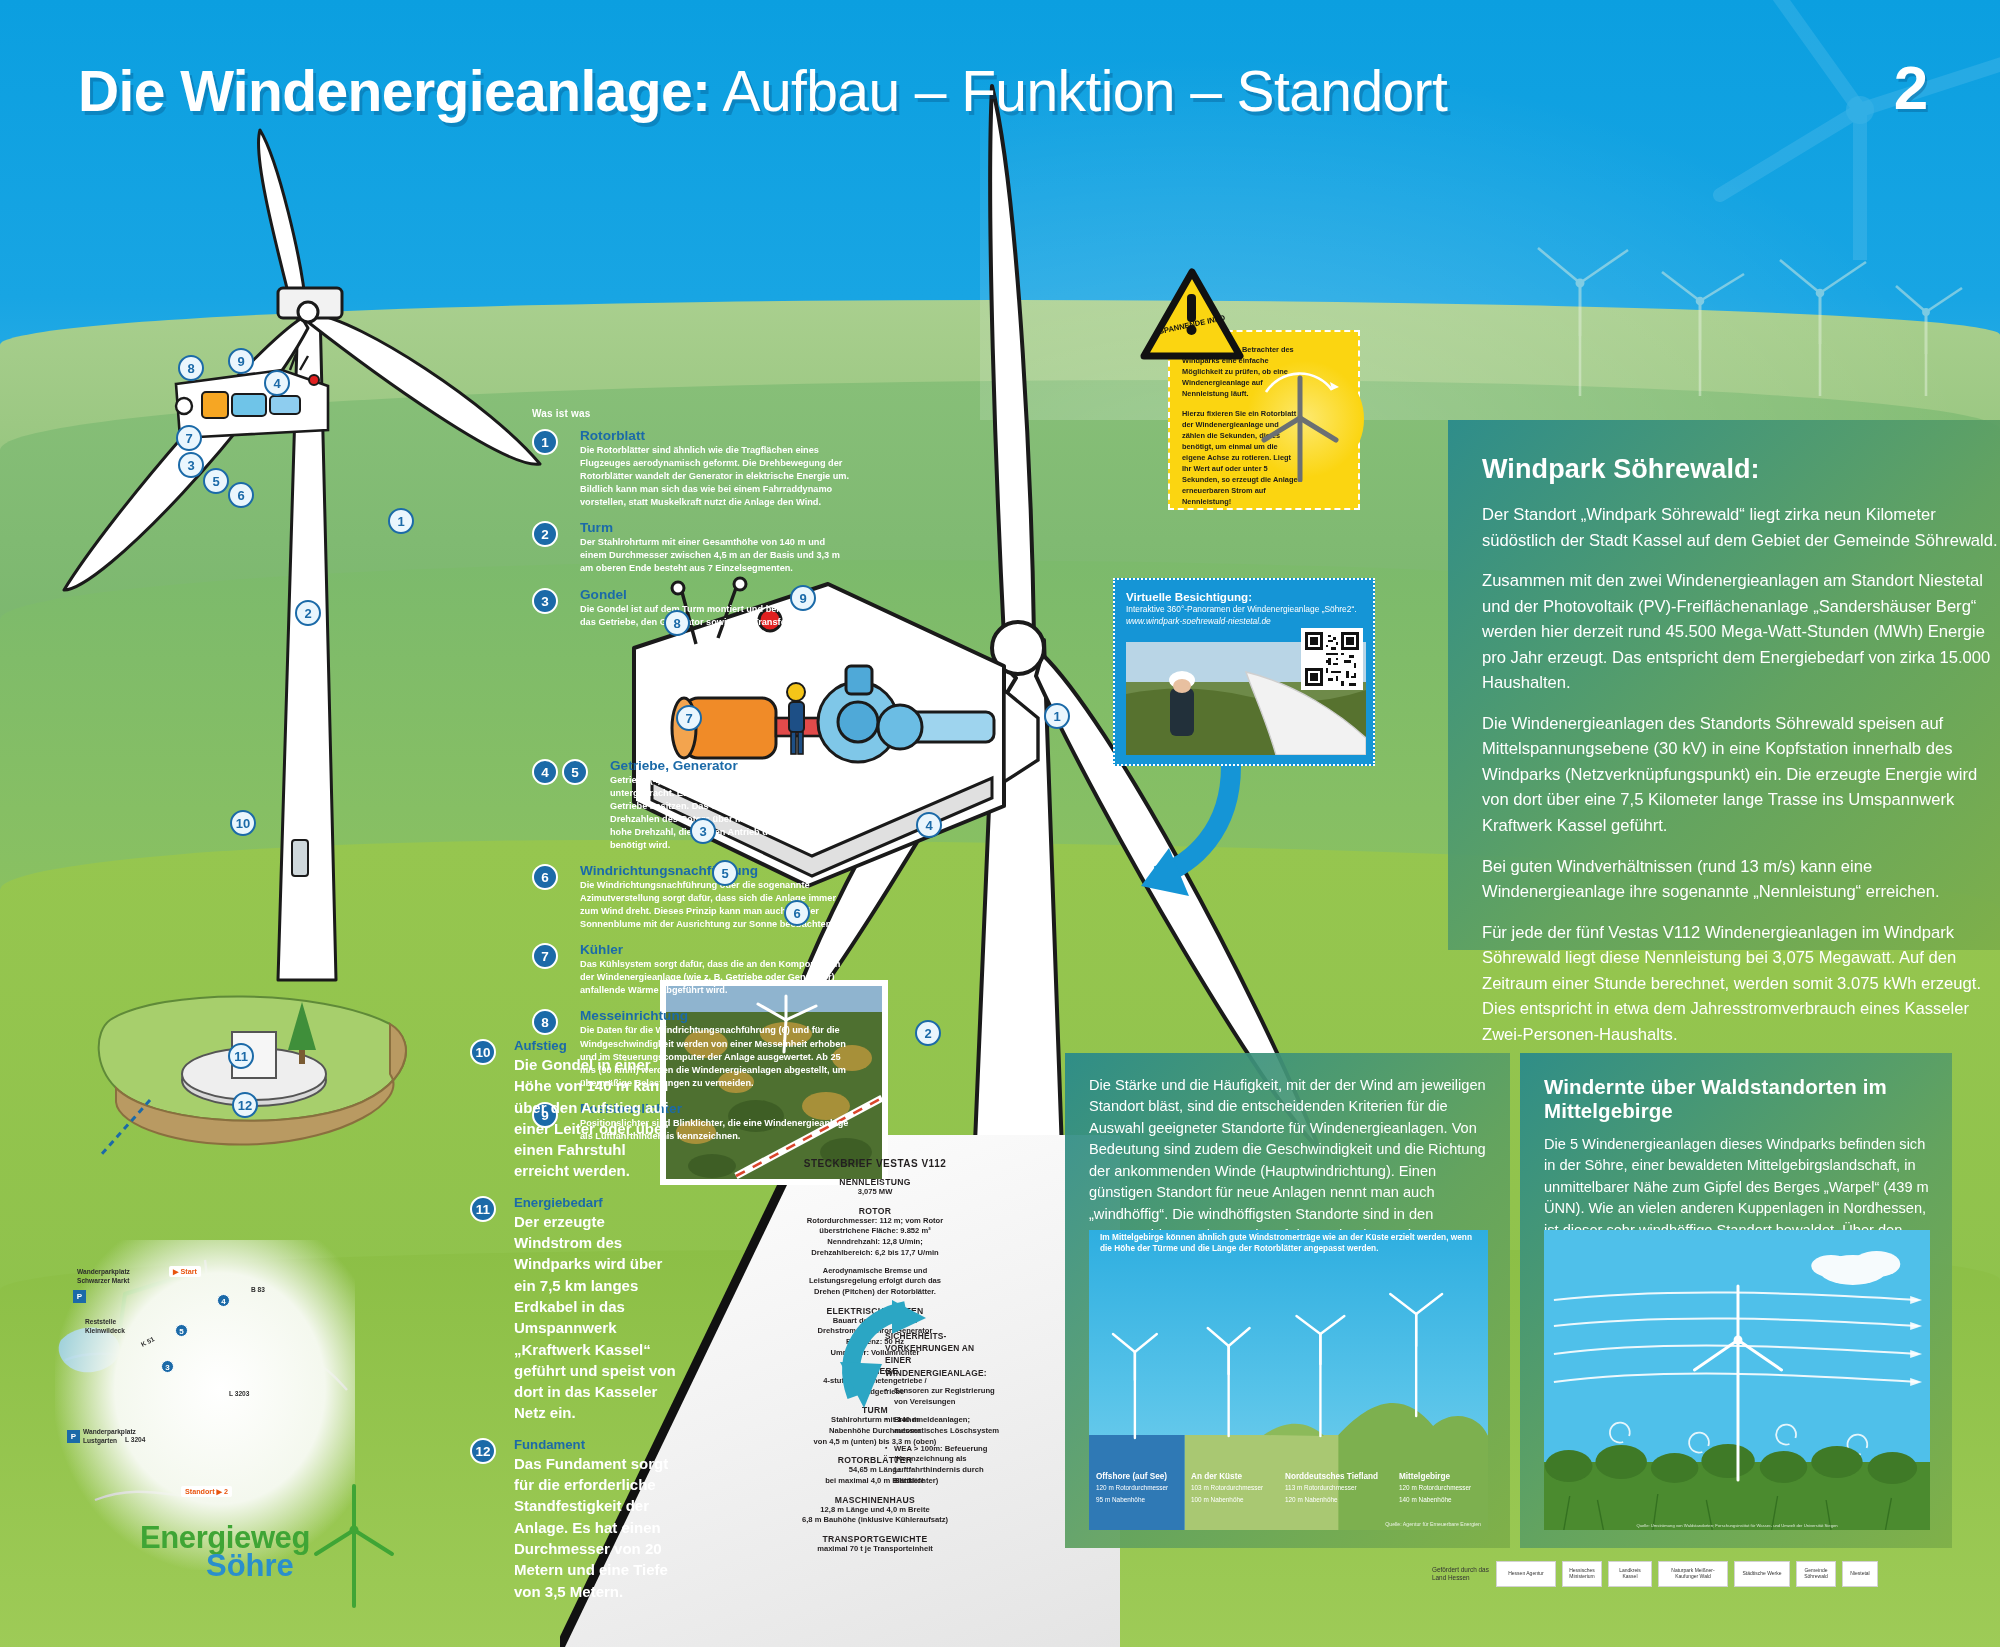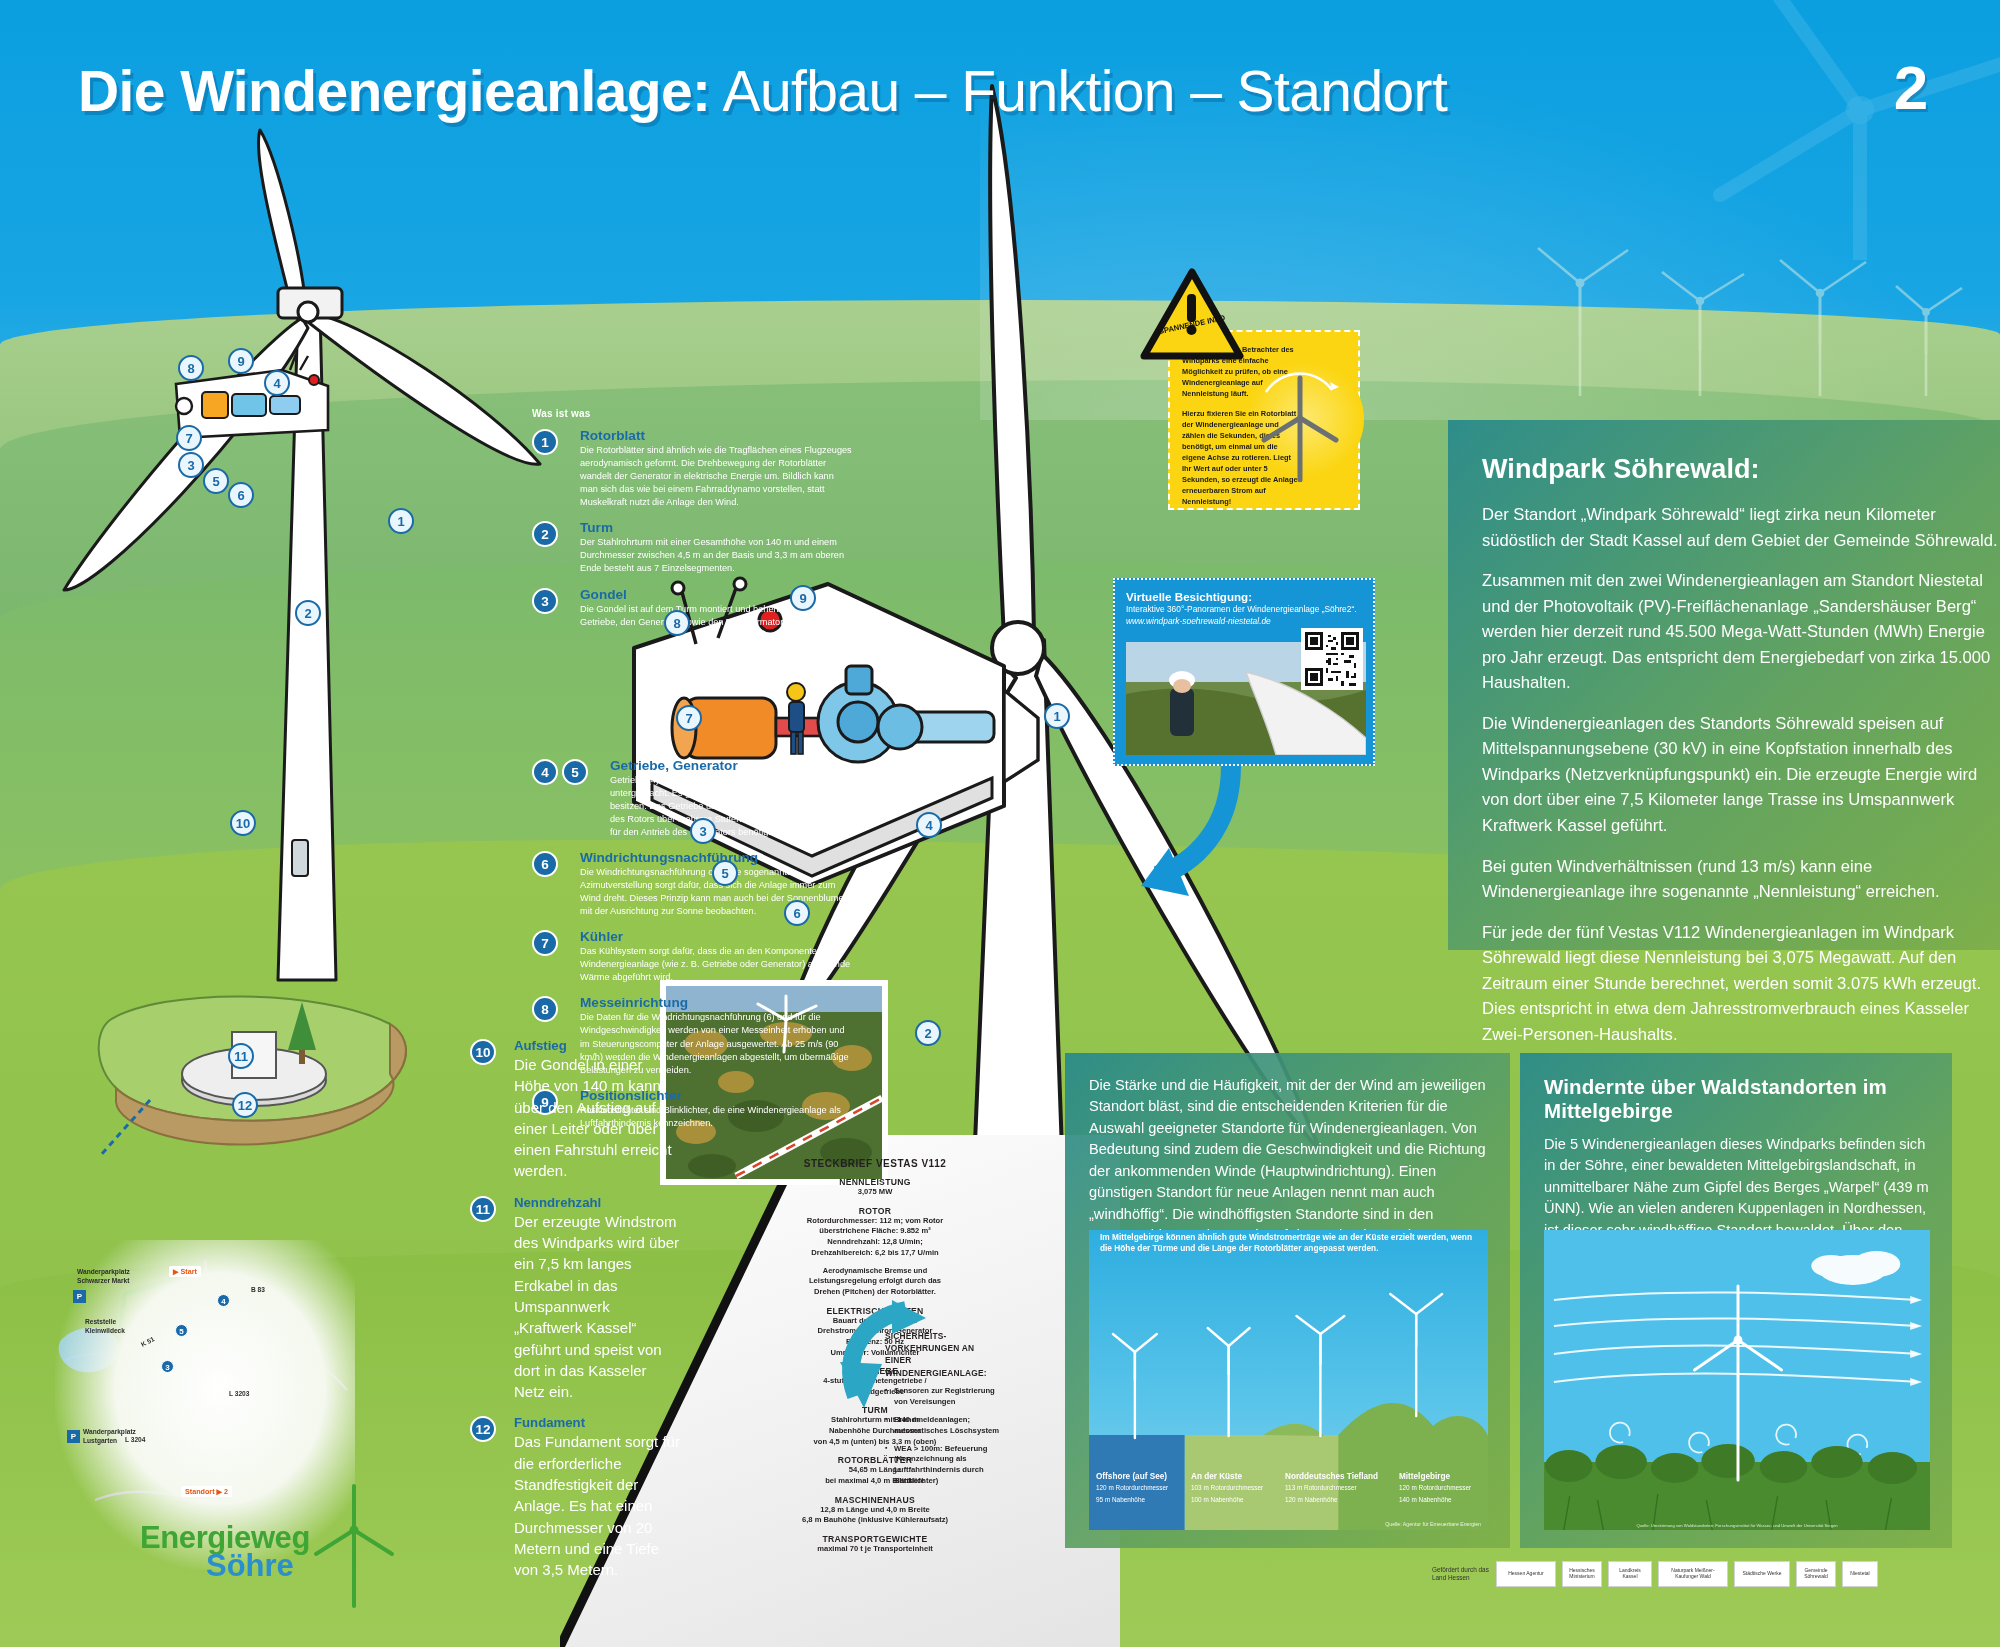--- a/index.html
+++ b/index.html
@@ -124,21 +124,21 @@
   .li { position: relative; padding-left: 48px; margin-bottom: 11px; }
   .li .num {
     position: absolute; left: 0; top: 1px;
     width: 26px; height: 26px; border-radius: 50%;
     background: #1b6aa8; color: #fff; border: 2px solid #fff;
     font-size: 13.5px; font-weight: 700; text-align: center; line-height: 23px;
   }
   .li .num2 { left: 30px; }
   .li.dual { padding-left: 78px; }
   .li h3 { font-size: 13.6px; font-weight: 700; color: #1b6aa8; margin-bottom: 1px; }
-  .li p  { font-size: 9.2px; font-weight: 400; color: #fff; line-height: 1.42; }
+  .li p  { font-size: 9.2px; font-weight: 700; color: #fff; line-height: 1.42; }
 
   
   #legend2 { position: absolute; left: 470px; top: 1038px; width: 210px; z-index: 32; }
   #legend2 .li { padding-left: 44px; margin-bottom: 13px; }
   #legend2 .li h3 { font-size: 13.2px; }
   #legend2 .li p { font-size: 15px; }
 
   
   .marker {
     position: absolute; width: 26px; height: 26px; border-radius: 50%;
@@ -506,21 +506,21 @@
   </div>
 
   <div id="legend2">
     <div class="li">
       <span class="num">10</span>
       <h3>Aufstieg</h3>
       <p>Die Gondel in einer Höhe von 140 m kann über den Aufstieg auf einer Leiter oder über einen Fahrstuhl erreicht werden.</p>
     </div>
     <div class="li">
       <span class="num">11</span>
-      <h3>Nenndrehzahl</h3>
+      <h3>Energiebedarf</h3>
       <p>Der erzeugte Windstrom des Windparks wird über ein 7,5 km langes Erdkabel in das Umspannwerk „Kraftwerk Kassel“ geführt und speist von dort in das Kasseler Netz ein.</p>
     </div>
     <div class="li">
       <span class="num">12</span>
       <h3>Fundament</h3>
       <p>Das Fundament sorgt für die erforderliche Standfestigkeit der Anlage. Es hat einen Durchmesser von 20 Metern und eine Tiefe von 3,5 Metern.</p>
     </div>
   </div>
 
   <svg id="warn-wrap" viewBox="0 0 104 94">

